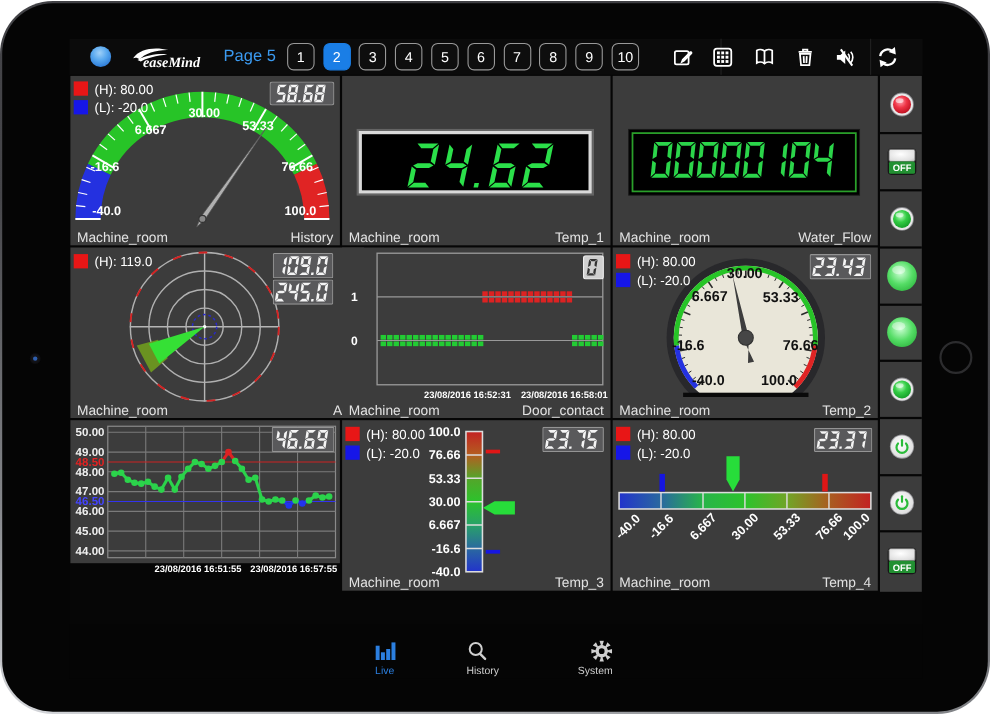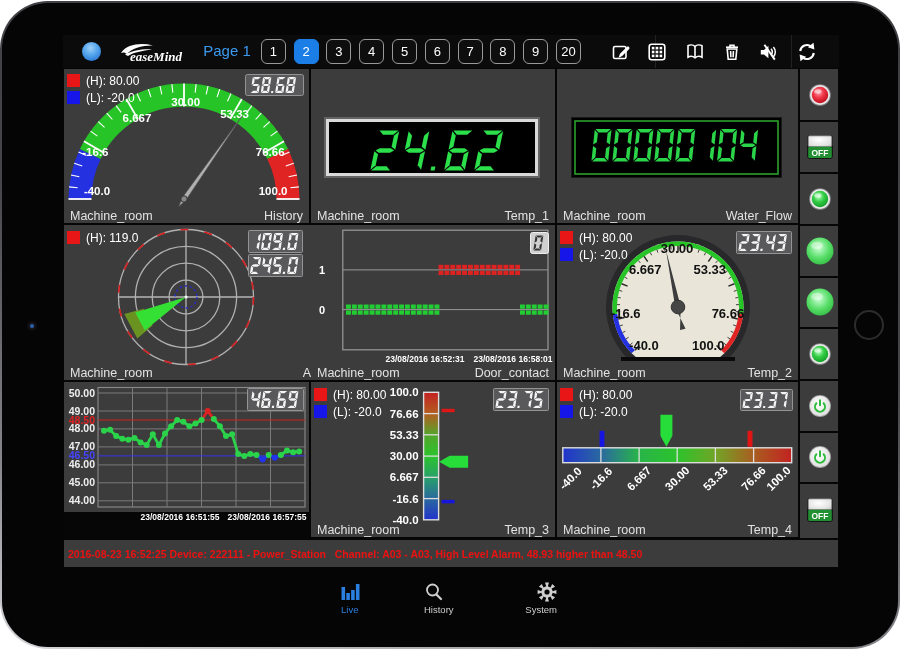--- a/index.html
+++ b/index.html
@@ -17,31 +17,31 @@
 <div style="position:absolute;left:854px;top:310px;width:30px;height:30px;border-radius:50%;border:2px solid #2c2c2e"></div>
 <div class="screen">
 
 <div style="position:absolute;left:0;top:0;width:776px;height:33px;background:#0b0b0b"></div>
 <div style="position:absolute;left:19px;top:7px;width:19px;height:19px;border-radius:50%;background:radial-gradient(circle at 45% 32%,#9fd0f8 0%,#58a8ef 40%,#2e7cd8 78%,#2a6fc4 100%)"></div>
 <svg style="position:absolute;left:56px;top:7px" width="78" height="22">
 <path d="M2,11 C8,2 22,0.5 34,3.5 C24,3.2 12,6.5 8,12.2 C6,10 3.5,10.2 2,11 Z" fill="#fff"></path>
 <path d="M6,12.5 C14,8 26,6.5 33,7.5 C24,8.4 13,11 9,14 Z" fill="#fff"></path>
 <text x="11" y="19" font-family="Liberation Serif" font-style="italic" font-weight="bold" font-size="13" fill="#fff">easeMind</text>
 </svg>
-<div style="position:absolute;left:124px;top:7px;width:80px;text-align:center;color:#3b9af0;font-size:15px">Page 1</div>
+<div style="position:absolute;left:124px;top:7px;width:80px;text-align:center;color:#3b9af0;font-size:15px">Page 5</div>
 <div style="position:absolute;left:197.8px;top:4px;width:25px;height:25px;border-radius:6px;background:#0e0e0e;border:1.5px solid #999;color:#fff;font-size:13px;display:flex;align-items:center;justify-content:center">1</div>
 <div style="position:absolute;left:230.6px;top:4px;width:25px;height:25px;border-radius:6px;background:#1a7ee6;border:1.5px solid #1a7ee6;color:#fff;font-size:13px;display:flex;align-items:center;justify-content:center">2</div>
 <div style="position:absolute;left:263.4px;top:4px;width:25px;height:25px;border-radius:6px;background:#0e0e0e;border:1.5px solid #999;color:#fff;font-size:13px;display:flex;align-items:center;justify-content:center">3</div>
 <div style="position:absolute;left:296.2px;top:4px;width:25px;height:25px;border-radius:6px;background:#0e0e0e;border:1.5px solid #999;color:#fff;font-size:13px;display:flex;align-items:center;justify-content:center">4</div>
 <div style="position:absolute;left:329.0px;top:4px;width:25px;height:25px;border-radius:6px;background:#0e0e0e;border:1.5px solid #999;color:#fff;font-size:13px;display:flex;align-items:center;justify-content:center">5</div>
 <div style="position:absolute;left:361.8px;top:4px;width:25px;height:25px;border-radius:6px;background:#0e0e0e;border:1.5px solid #999;color:#fff;font-size:13px;display:flex;align-items:center;justify-content:center">6</div>
 <div style="position:absolute;left:394.6px;top:4px;width:25px;height:25px;border-radius:6px;background:#0e0e0e;border:1.5px solid #999;color:#fff;font-size:13px;display:flex;align-items:center;justify-content:center">7</div>
 <div style="position:absolute;left:427.4px;top:4px;width:25px;height:25px;border-radius:6px;background:#0e0e0e;border:1.5px solid #999;color:#fff;font-size:13px;display:flex;align-items:center;justify-content:center">8</div>
 <div style="position:absolute;left:460.2px;top:4px;width:25px;height:25px;border-radius:6px;background:#0e0e0e;border:1.5px solid #999;color:#fff;font-size:13px;display:flex;align-items:center;justify-content:center">9</div>
-<div style="position:absolute;left:493.0px;top:4px;width:25px;height:25px;border-radius:6px;background:#0e0e0e;border:1.5px solid #999;color:#fff;font-size:13px;display:flex;align-items:center;justify-content:center">20</div>
+<div style="position:absolute;left:493.0px;top:4px;width:25px;height:25px;border-radius:6px;background:#0e0e0e;border:1.5px solid #999;color:#fff;font-size:13px;display:flex;align-items:center;justify-content:center">10</div>
 <div style="position:absolute;left:592px;top:0;width:1px;height:33px;background:#222"></div>
 <div style="position:absolute;left:728px;top:0;width:1px;height:33px;background:#222"></div>
 <svg style="position:absolute;left:548px;top:7px" width="20" height="20" fill="none" stroke="#fff" stroke-width="1.6">
       <rect x="2.5" y="4.5" width="12.5" height="12" rx="1.5"></rect>
       <path d="M15.8,5.0 C16.4,4.4 17.4,4.4 18.0,5.0 C18.6,5.6 18.6,6.6 18.0,7.2 L11.2,14.0 L7.4,15.9 L9.0,11.8 Z" fill="#fff" stroke="none"></path>
     </svg>
 <svg style="position:absolute;left:584px;top:7px" width="20" height="20" fill="none" stroke="#fff" stroke-width="1.6">
       <rect x="2.2" y="2.2" width="15.6" height="15.6" rx="2.5"></rect>
       <rect x="4.8" y="4.8" width="2.6" height="2.6" fill="#fff" stroke="none"></rect>
       <rect x="4.8" y="8.7" width="2.6" height="2.6" fill="#fff" stroke="none"></rect>
@@ -882,23 +882,20 @@
     </div>
 <div style="position:absolute;left:737px;top:447px;width:38px;height:2px;background:#060606"></div>
 <div style="position:absolute;left:738px;top:448px;width:38px;height:54px;display:flex;align-items:center;justify-content:center">
       <svg width="36" height="36">
         <rect x="5" y="6" width="26" height="24" rx="3.5" fill="#161616"></rect>
         <rect x="6.2" y="6.8" width="23.6" height="11" rx="1.5" fill="url(#gpow)" stroke="#777" stroke-width="0.8"></rect>
         <rect x="6.2" y="17.8" width="23.6" height="11.2" rx="1.5" fill="#229032"></rect>
         <text x="18" y="26.8" text-anchor="middle" font-size="8.5" font-weight="bold" fill="#fff">OFF</text>
       </svg>
     </div>
-<div style="position:absolute;left:1px;top:505px;width:774px;height:27px;background:#3c3c3c;display:flex;align-items:center">
-      <span style="color:#ee1111;font-size:10.5px;font-weight:bold;padding-left:4px;white-space:nowrap">2016-08-23 16:52:25 Device: 222111 - Power_Station&nbsp;&nbsp;&nbsp;Channel: A03 - A03, High Level Alarm, 48.93 higher than 48.50</span>
-    </div>
 <div style="position:absolute;left:0;top:533px;width:776px;height:49px;background:#050505"></div>
 <div style="position:absolute;left:278px;top:547px;width:48px;text-align:left">
 <svg width="20" height="20">
         <rect x="0.5" y="5" width="3.6" height="13" fill="#2b7fe0"></rect>
         <rect x="5.3" y="11" width="3.6" height="7" fill="#2b7fe0"></rect>
         <rect x="10.1" y="8" width="3.6" height="10" fill="#2b7fe0"></rect>
         <rect x="14.9" y="2" width="3.6" height="16" fill="#2b7fe0"></rect>
       </svg>
 <div style="color:#2b7fe0;font-size:9.5px;margin-top:-2px">Live</div></div>
 <div style="position:absolute;left:361px;top:547px;width:48px;text-align:left">

